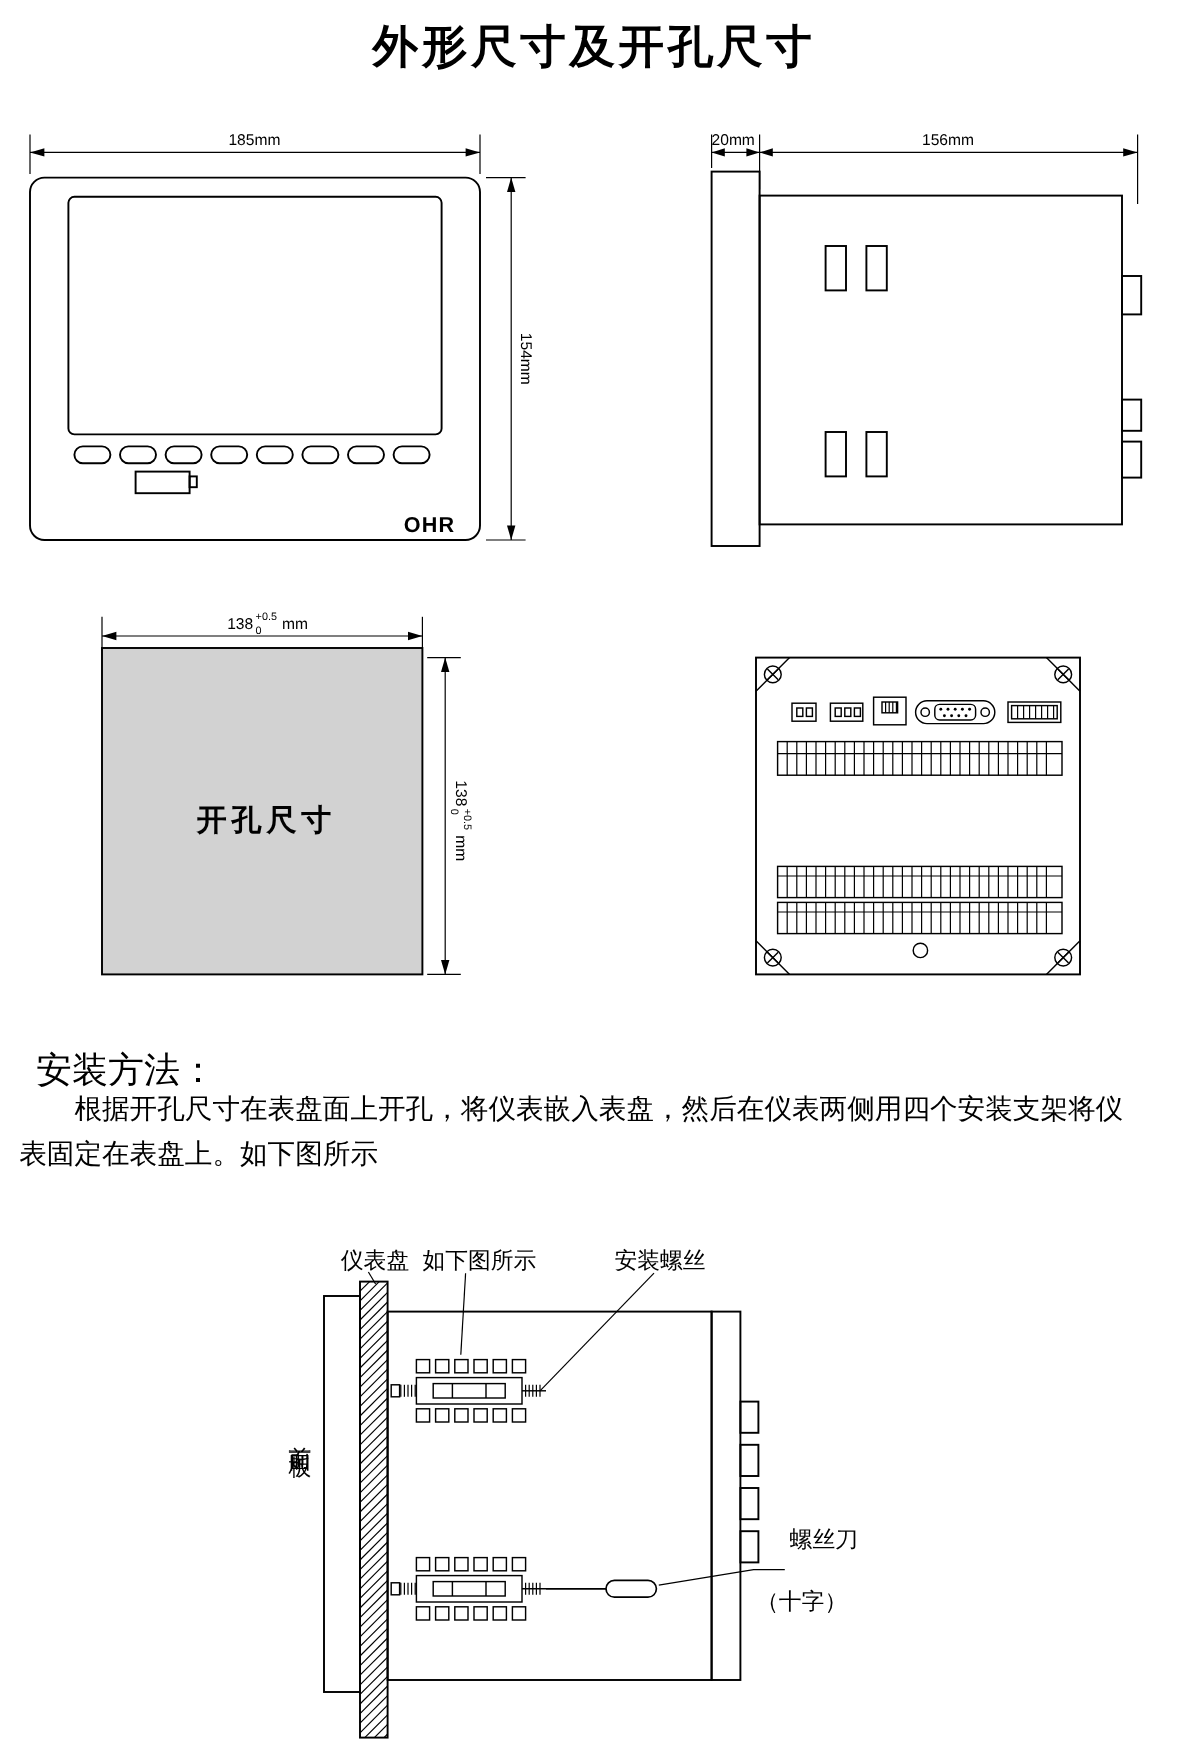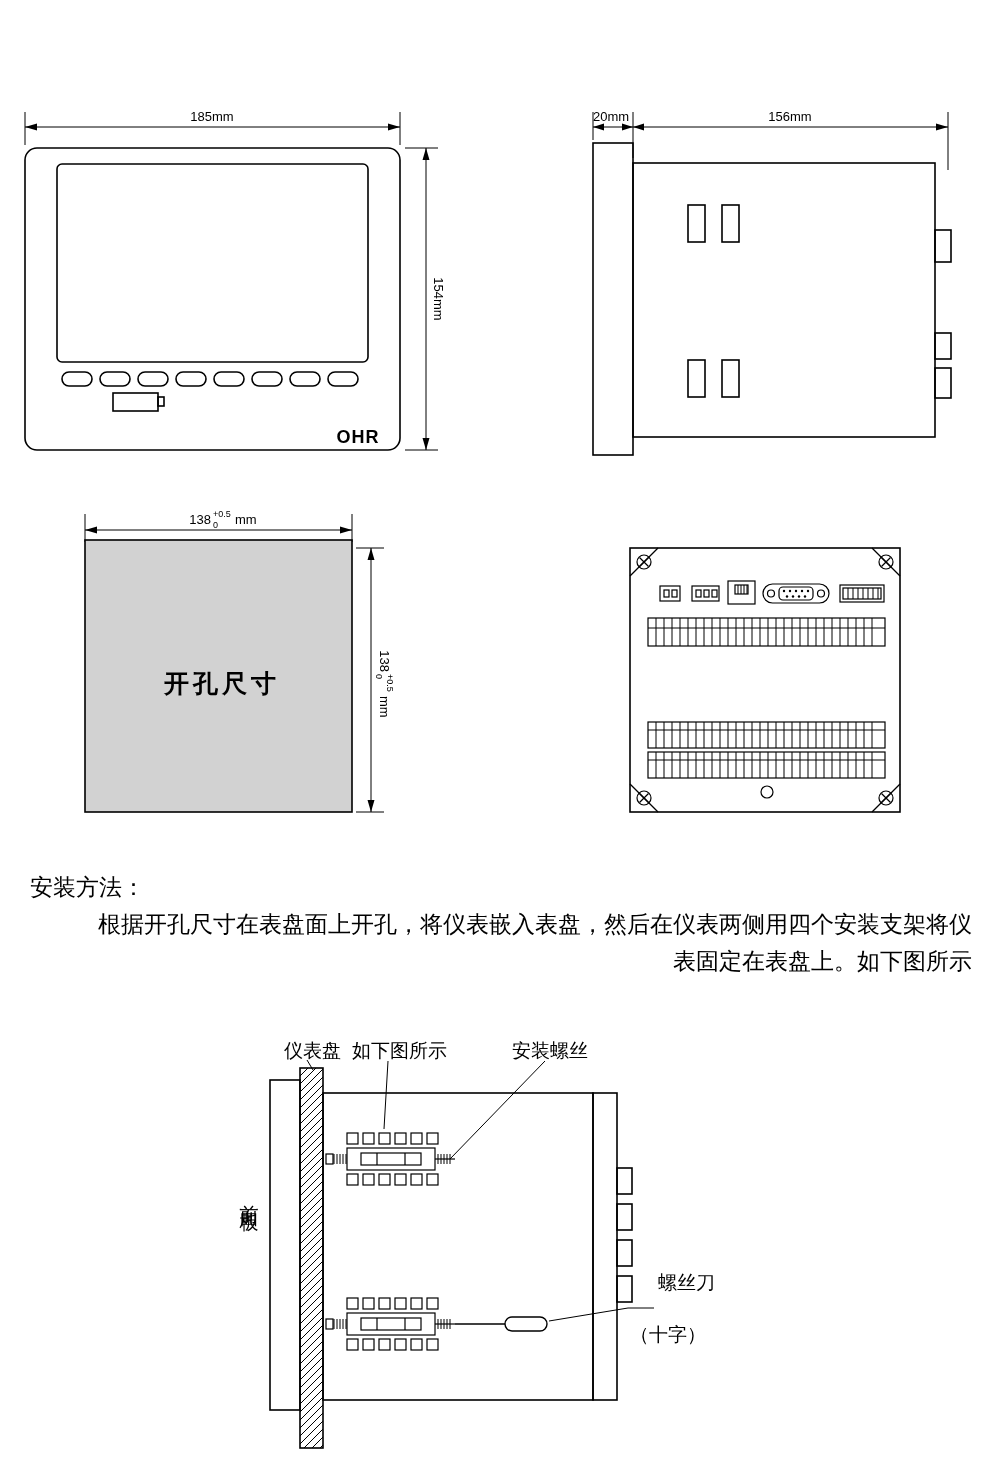--- a/index.html
+++ b/index.html
@@ -8,31 +8,32 @@
   .page { position:relative; width:990px; height:1459px; background:#fff; overflow:hidden; }
   .title { position:absolute; left:0; top:14px; width:100%; text-align:center;
            font-size:38px; font-weight:bold; letter-spacing:3px; }
   .svg-top { position:absolute; left:0; top:0; width:990px; height:830px; }
   .svg-install { position:absolute; left:0; top:1030px; width:990px; height:429px; }
   svg text { font-family:"Liberation Sans", sans-serif; fill:#000; stroke:none; }
   .dim { font-size:13px; }
   .dim-small { font-size:9px; }
   .brand { font-size:18px; font-weight:bold; letter-spacing:1px; }
   .cutout-label { font-size:25px; font-weight:bold; letter-spacing:4px; }
-  .install-heading { position:absolute; left:30px; top:872px; font-size:23px; }
-  .install-body { position:absolute; left:38px; top:906px; width:934px; font-size:23px;
-                  line-height:37px; text-indent:2em;text-align:right; }
+  .install-heading { position:absolute; left:30px; top:872px; font-size:30px; }
+  .install-body { position:absolute; left:16px; top:906px; width:934px; font-size:23px;
+                  line-height:37px; text-indent:2em; }
   .diagram-label { position:absolute; font-size:19px; white-space:nowrap; }
   .vertical-label { writing-mode:vertical-rl; text-orientation:upright; letter-spacing:4px; }
 </style>
 </head>
 <body>
 
 <div class="page">
 
+  <div class="title">外形尺寸及开孔尺寸</div>
 
   <svg class="svg-top" viewBox="0 0 990 830">
 
     <g stroke="#000" fill="none" stroke-width="1.6">
       <g stroke-width="1">
         <line x1="25" y1="112" x2="25" y2="145"></line>
         <line x1="400" y1="112" x2="400" y2="145"></line>
         <line x1="25" y1="127" x2="400" y2="127"></line>
         <polygon points="25,127 37,123.5 37,130.5" fill="#000" stroke="none"></polygon>
         <polygon points="400,127 388,123.5 388,130.5" fill="#000" stroke="none"></polygon>

